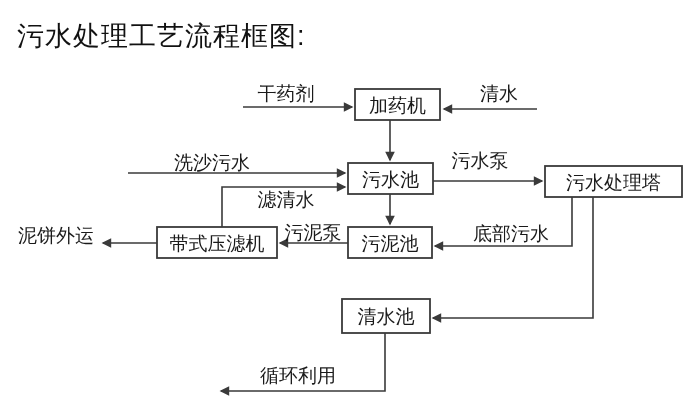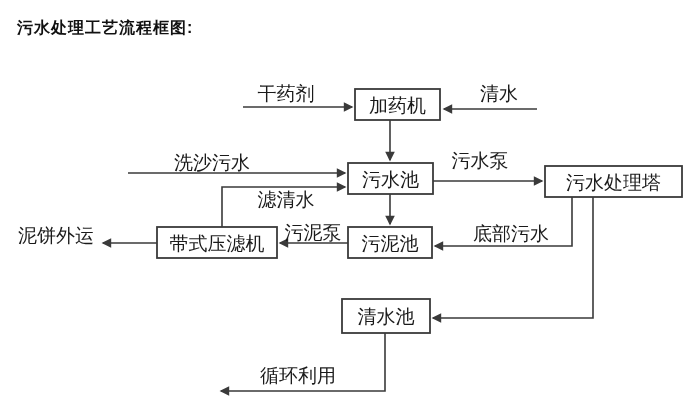--- a/index.html
+++ b/index.html
@@ -12,22 +12,22 @@
     width: 700px;
     height: 420px;
     background: #ffffff;
     overflow: hidden;
     font-family: "Liberation Sans", "DejaVu Sans", sans-serif;
   }
   .doc-title {
     position: absolute;
     left: 17px;
     top: 18px;
-    font-size: 16px;
-    font-weight: bold;
+    font-size: 27px;
+    font-weight: normal;
     color: #111111;
     letter-spacing: 1px;
     white-space: nowrap;
   }
   svg.diagram {
     position: absolute;
     left: 0;
     top: 0;
     display: block;
   }

